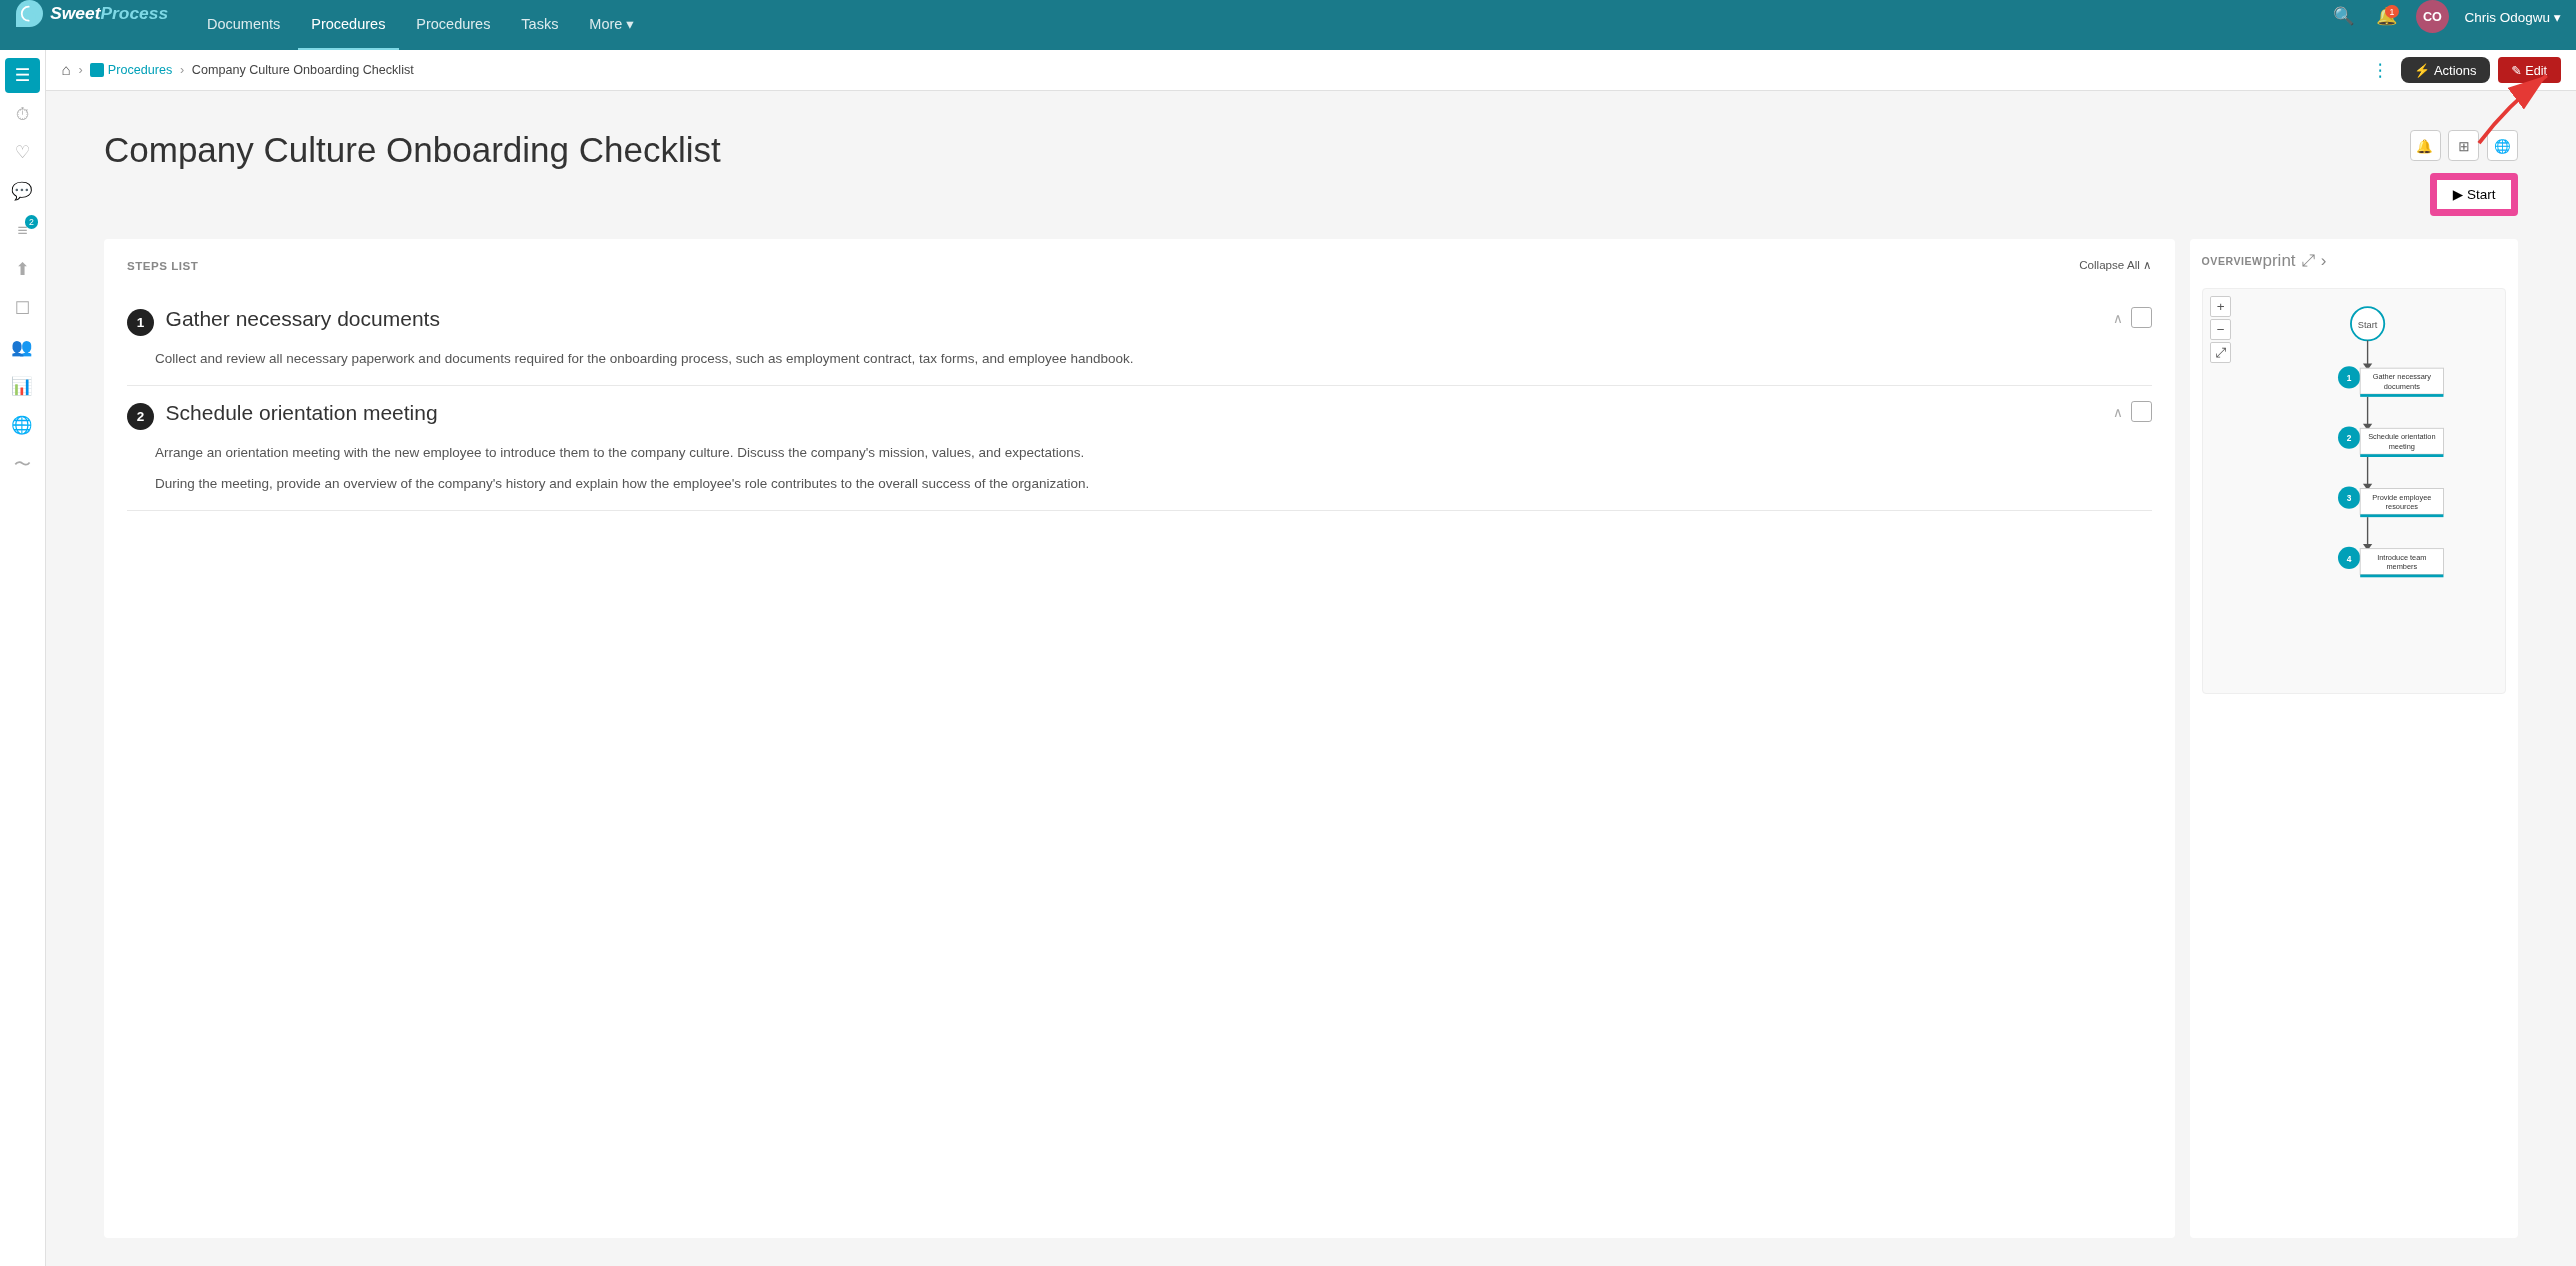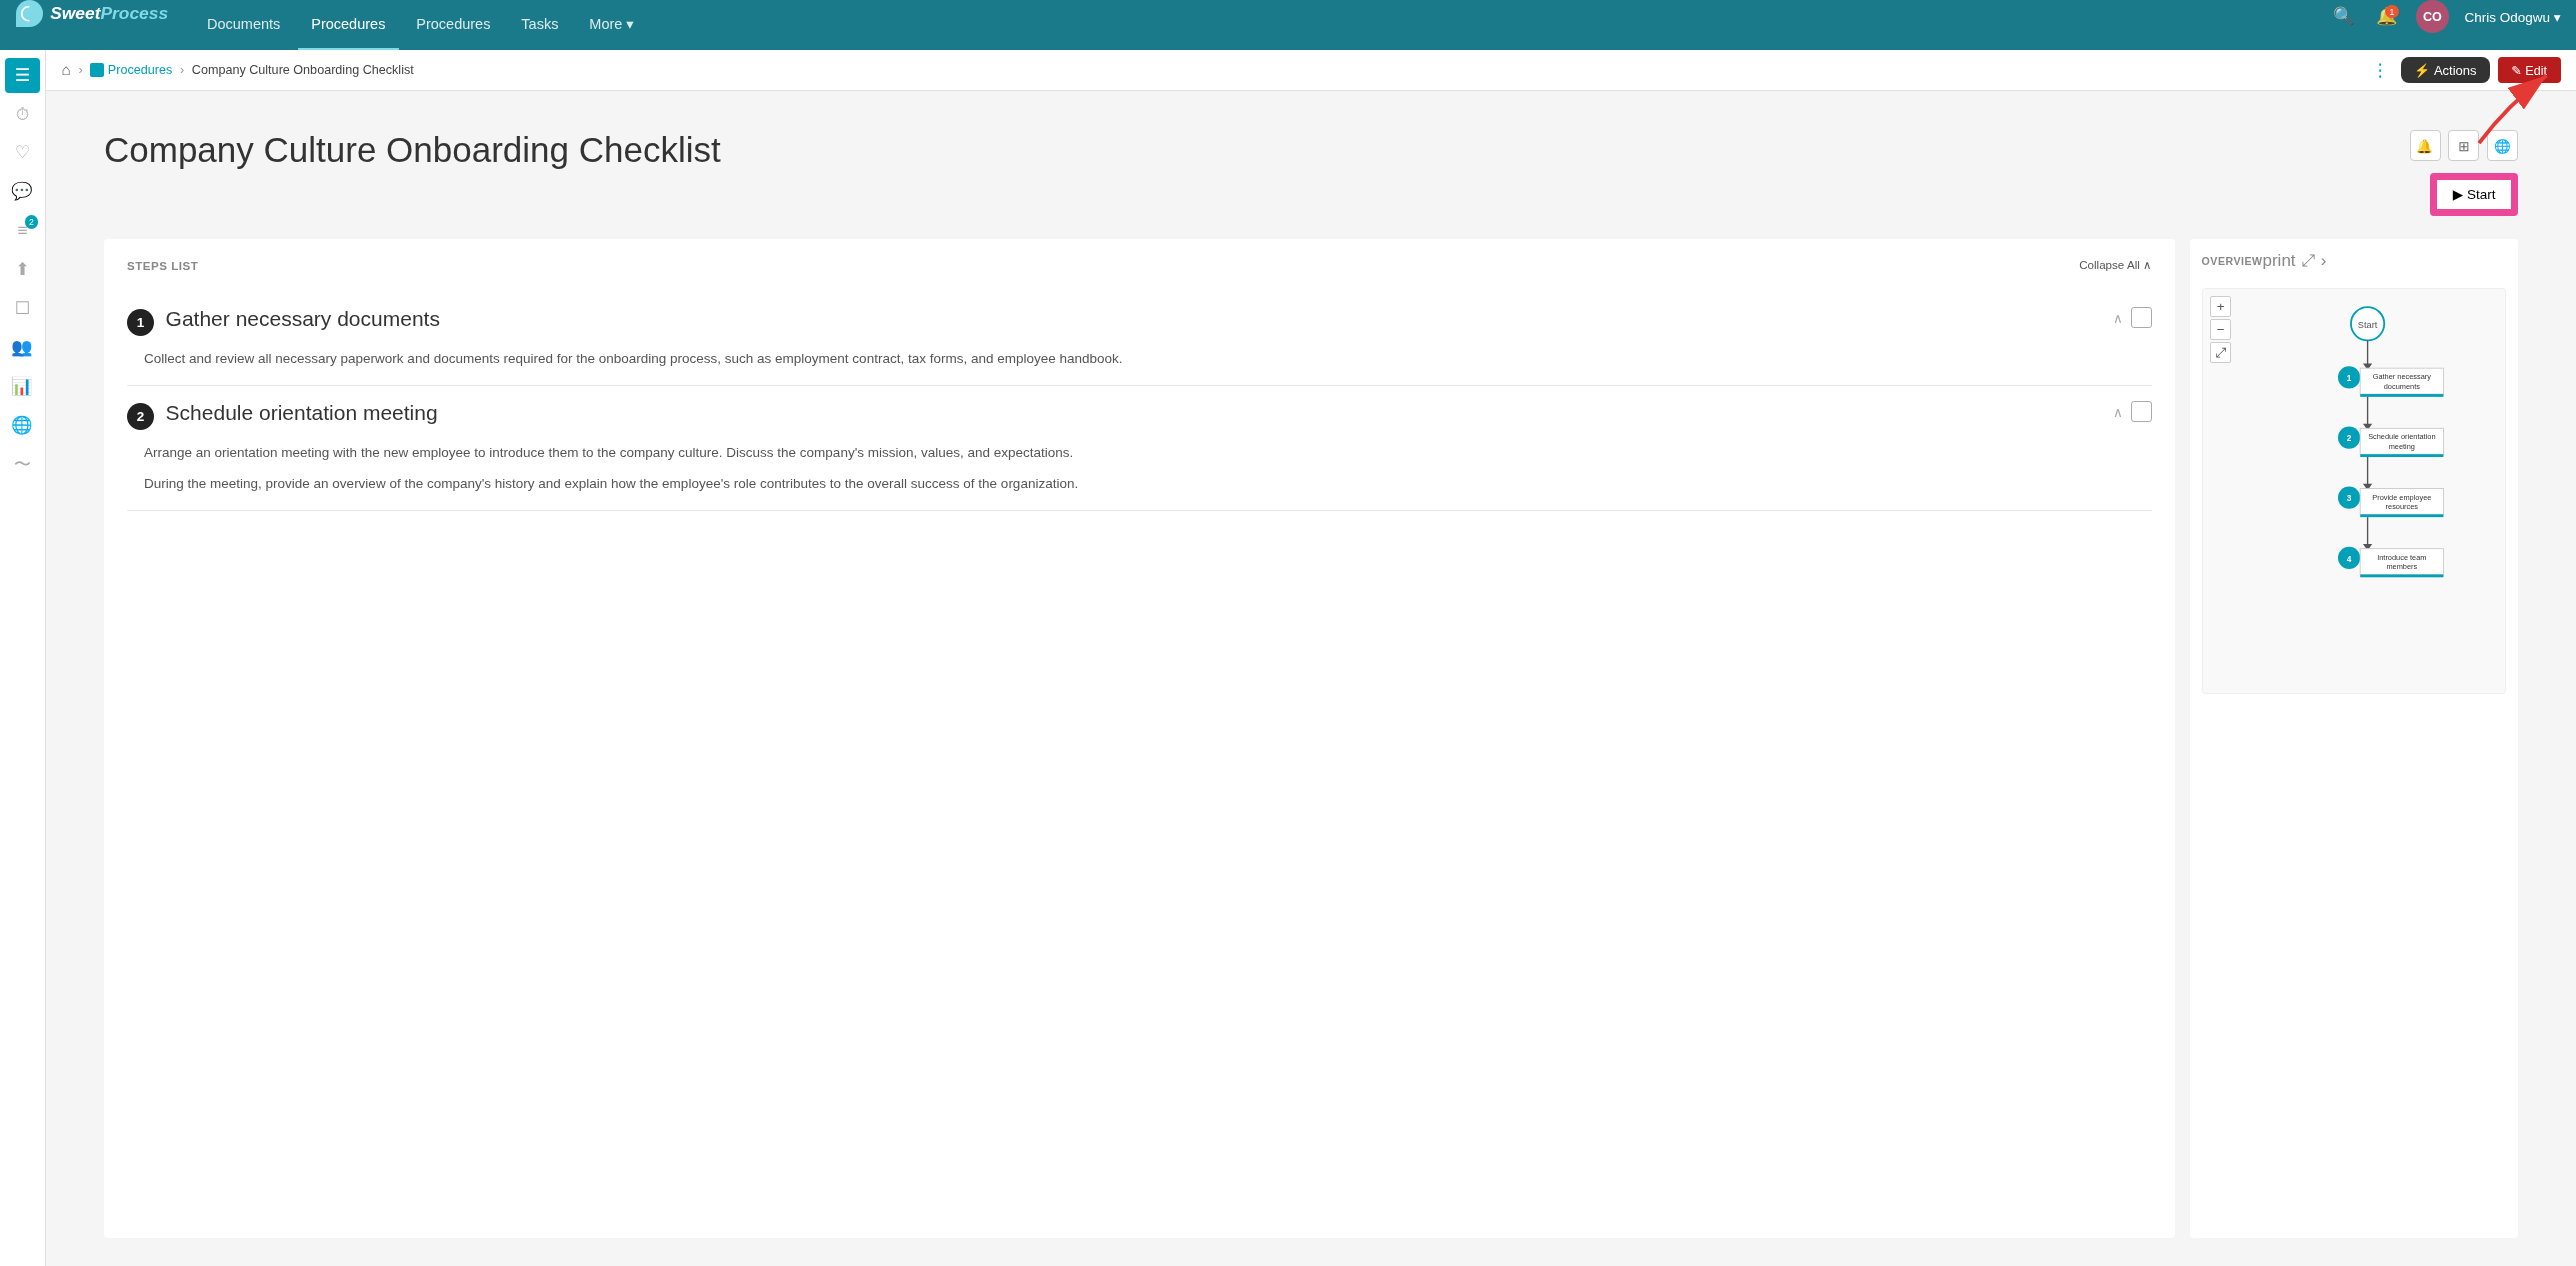--- a/index.html
+++ b/index.html
@@ -323,21 +323,21 @@
       cursor: pointer;
     }
     .step-checkbox {
       width: 21px; height: 21px;
       border: 1.4px solid #aaa;
       border-radius: 2.9px;
       cursor: pointer;
     }
     .step-description {
       margin-top: 11.6px;
-      margin-left: 17px;
+      margin-left: 28px;
       font-size: 13.5px;
       color: #555;
       line-height: 1.6;
     }
     .step-description p + p { margin-top: 9.7px; }
 
     
     .overview-panel {
       width: 328px;
       flex-shrink: 0;

